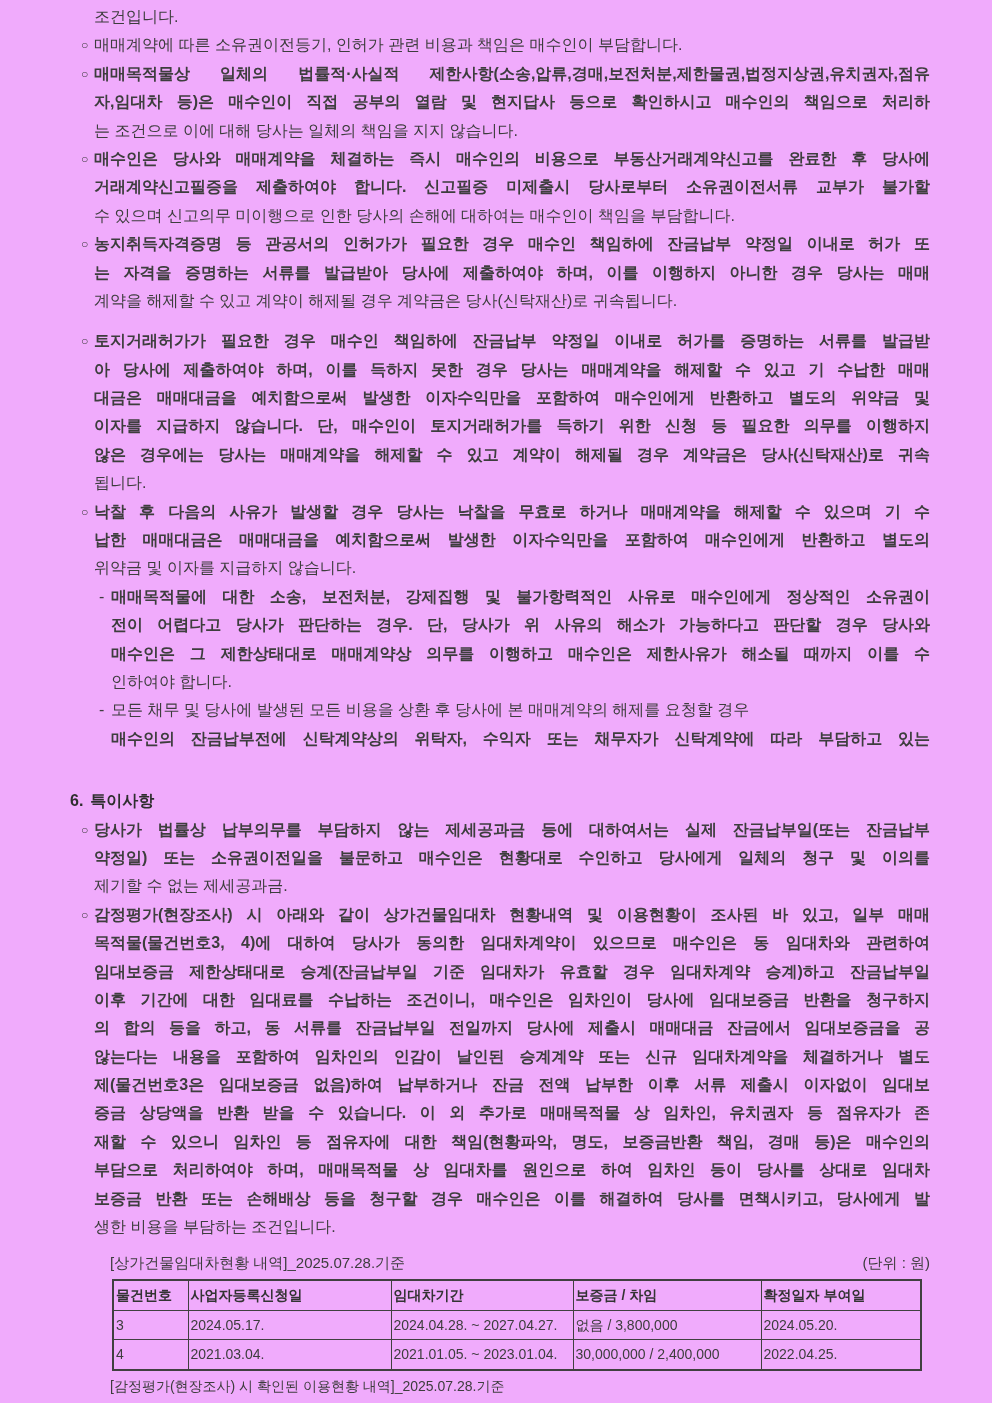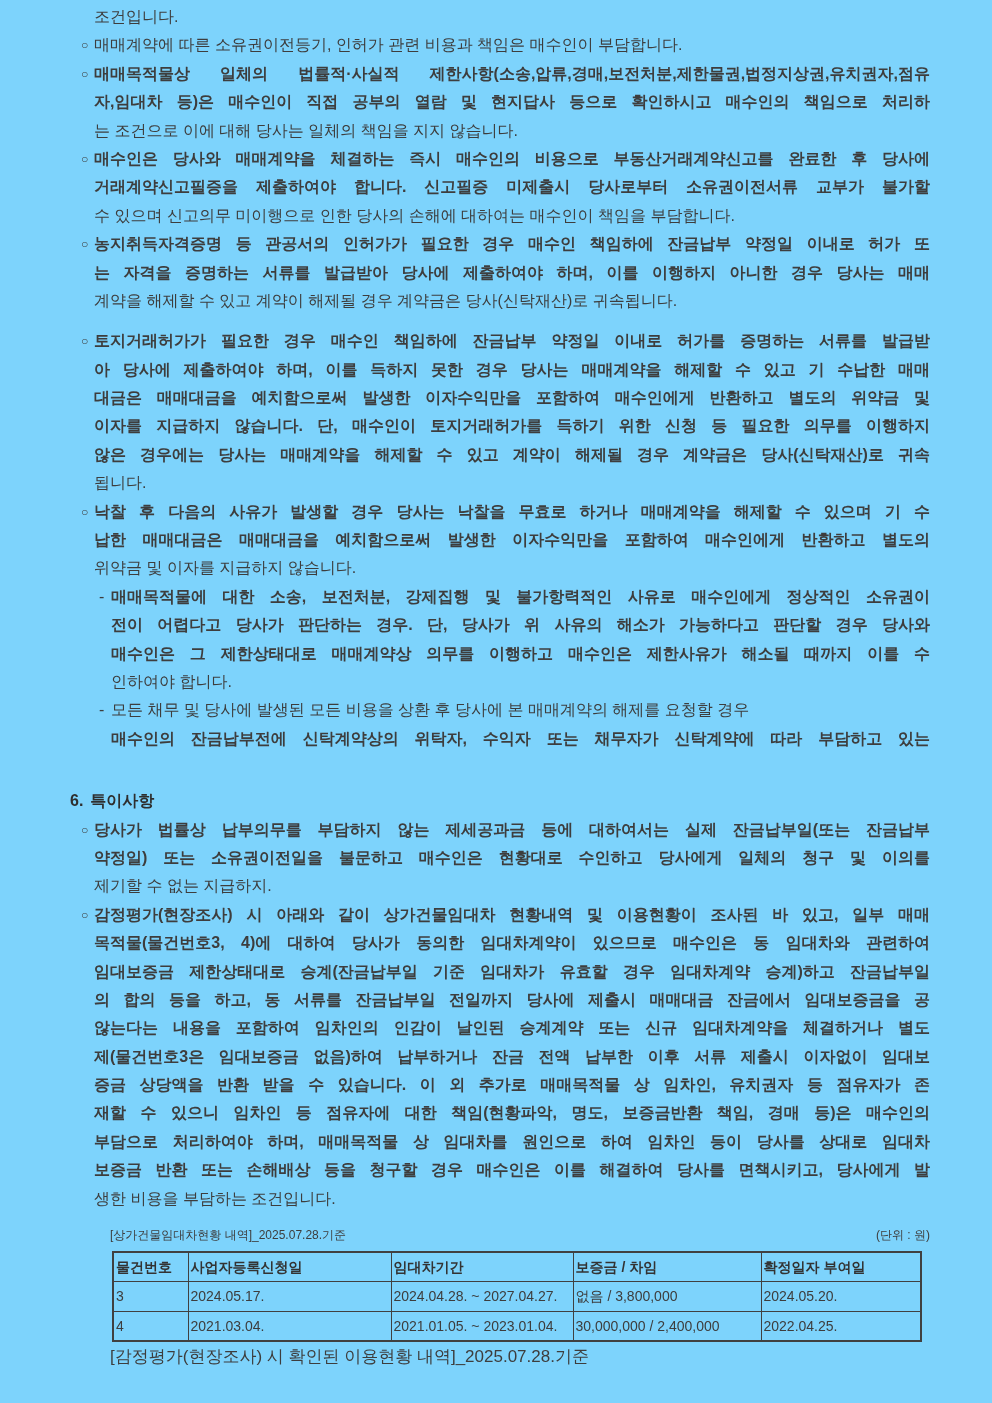--- a/index.html
+++ b/index.html
@@ -1,19 +1,19 @@
 <!DOCTYPE html>
 <html lang="ko"><head>
 <meta charset="utf-8">
 <style>
   html,body{margin:0;padding:0;background:#fff;}
   .page{
     position:relative;
     width:992px;height:1403px;
-    background:#7dd3fc;
+    background:#f0abfc;
     font-family:"Liberation Sans","DejaVu Sans",sans-serif;
     font-size:16px;
     line-height:28.4px;
     color:#3d3d3d;
     overflow:hidden;
   }
   .content{position:absolute;left:70px;top:3px;width:860px;}
   .para{position:relative;}
   .para.tail{padding-left:24px;}
   .para.bullet{padding-left:24px;}
@@ -23,42 +23,42 @@
   .para.dash  > .marker{left:29px;}
   .ln{height:28.4px;overflow:hidden;white-space:normal;word-break:break-all;}
   .ln.fill{text-align:justify;text-align-last:justify;font-weight:bold;}
   
   #clause5 .para:nth-child(6){margin-top:12px;}
   .h6{margin-top:34px;font-weight:bold;color:#2e2e2e;}
   .h6 .num{display:inline-block;margin-right:7px;}
   .caption-row{
     margin-top:10px;height:28px;line-height:24px;
     padding-left:40px;display:flex;justify-content:space-between;
-    font-size:12px;color:#3d3d3d;
+    font-size:15px;color:#3d3d3d;
   }
   table.lease{
     margin-left:42px;
     border-collapse:collapse;
     border:2px solid #404040;
     font-size:14px;color:#3d3d3d;
     table-layout:fixed;
   }
   table.lease col.c1{width:75px;}
   table.lease col.c2{width:203px;}
   table.lease col.c3{width:182px;}
   table.lease col.c4{width:188px;}
   table.lease col.c5{width:160px;}
   table.lease th, table.lease td{
     border:1px solid #404040;
     text-align:left;vertical-align:middle;
     padding:0 2px;overflow:hidden;white-space:nowrap;
   }
   table.lease th{height:21px;font-weight:bold;color:#333333;}
   table.lease td{height:26px;}
-  .footer-caption{margin-top:3px;margin-left:40px;font-size:17px;height:24px;line-height:24px;}
+  .footer-caption{margin-top:3px;margin-left:40px;font-size:14px;height:24px;line-height:24px;}
 </style>
 </head>
 <body>
 
 <div class="page">
   <div class="content">
 
     <div id="clause5">
         <div class="para tail">
           <div class="ln">조건입니다.</div>
@@ -116,27 +116,28 @@
 
     <div class="h6">
       <span class="num">6.</span><span>특이사항</span>
     </div>
 
     <div id="section6-body">
         <div class="para bullet">
           <span class="marker">○</span>
           <div class="ln fill">당사가 법률상 납부의무를 부담하지 않는 제세공과금 등에 대하여서는 실제 잔금납부일(또는 잔금납부</div>
           <div class="ln fill">약정일) 또는 소유권이전일을 불문하고 매수인은 현황대로 수인하고 당사에게 일체의 청구 및 이의를</div>
-          <div class="ln">제기할 수 없는 지급하지.</div>
+          <div class="ln">제기할 수 없는 제세공과금.</div>
         </div>
         <div class="para bullet">
           <span class="marker">○</span>
           <div class="ln fill">감정평가(현장조사) 시 아래와 같이 상가건물임대차 현황내역 및 이용현황이 조사된 바 있고, 일부 매매</div>
           <div class="ln fill">목적물(물건번호3, 4)에 대하여 당사가 동의한 임대차계약이 있으므로 매수인은 동 임대차와 관련하여</div>
           <div class="ln fill">임대보증금 제한상태대로 승계(잔금납부일 기준 임대차가 유효할 경우 임대차계약 승계)하고 잔금납부일</div>
+          <div class="ln fill">이후 기간에 대한 임대료를 수납하는 조건이니, 매수인은 임차인이 당사에 임대보증금 반환을 청구하지</div>
           <div class="ln fill">의 합의 등을 하고, 동 서류를 잔금납부일 전일까지 당사에 제출시 매매대금 잔금에서 임대보증금을 공</div>
           <div class="ln fill">않는다는 내용을 포함하여 임차인의 인감이 날인된 승계계약 또는 신규 임대차계약을 체결하거나 별도</div>
           <div class="ln fill">제(물건번호3은 임대보증금 없음)하여 납부하거나 잔금 전액 납부한 이후 서류 제출시 이자없이 임대보</div>
           <div class="ln fill">증금 상당액을 반환 받을 수 있습니다. 이 외 추가로 매매목적물 상 임차인, 유치권자 등 점유자가 존</div>
           <div class="ln fill">재할 수 있으니 임차인 등 점유자에 대한 책임(현황파악, 명도, 보증금반환 책임, 경매 등)은 매수인의</div>
           <div class="ln fill">부담으로 처리하여야 하며, 매매목적물 상 임대차를 원인으로 하여 임차인 등이 당사를 상대로 임대차</div>
           <div class="ln fill">보증금 반환 또는 손해배상 등을 청구할 경우 매수인은 이를 해결하여 당사를 면책시키고, 당사에게 발</div>
           <div class="ln">생한 비용을 부담하는 조건입니다.</div>
         </div>
       </div>

